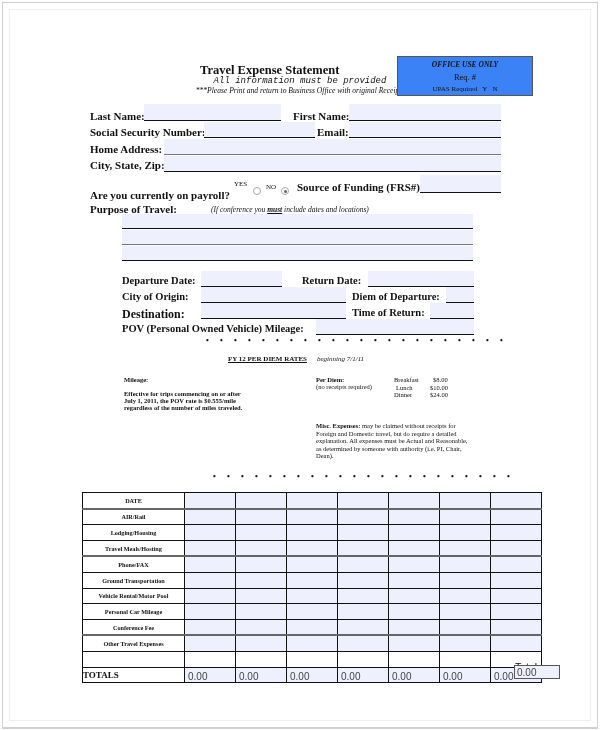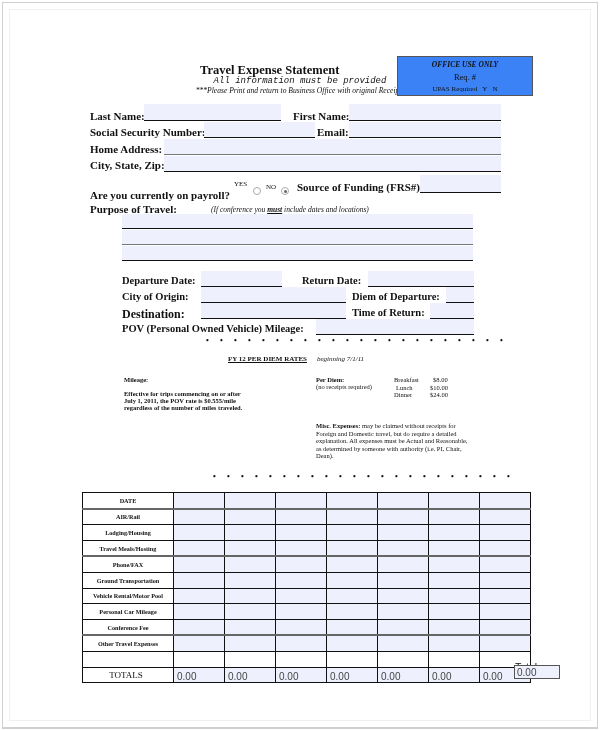--- a/index.html
+++ b/index.html
@@ -23,21 +23,21 @@
   .radio.on::after { content:""; position:absolute; left:1.5px; top:1.5px; width:3px; height:3px; border-radius:50%; background:#666; }
   .stars { font-size:8px; letter-spacing:4.6px; font-weight:bold; }
   .tiny { font-size:6.5px; line-height:7.5px; }
   .tinyb { font-size:6.5px; line-height:7px; font-weight:bold; }
   table.exp { position:absolute; left:82px; top:492px; border-collapse:collapse; }
   table.exp td { border:1px solid #111; height:14.6px; padding:0; }
   table.exp td.cat { width:86px; text-align:center; font-size:6.2px; font-weight:bold; background:#fff; }
   table.exp td.cell { width:47px; background:#eef0fd; }
   table.exp tr.blank td.cell { background:#fff; }
   table.exp tr.thick td { border-top:2px solid #666; }
-  table.exp td.tot { text-align:center; font-weight:normal; font-size:9px; padding-right:4px; }
+  table.exp td.tot { text-align:left; font-weight:bold; font-size:9px; padding-right:15px; }
   table.exp td.val { font-family:"Liberation Sans", sans-serif; font-size:10px; color:#444; padding-left:3px; background:#eef0fd; vertical-align:bottom; }
   .total-lbl { left:515px; top:661px; font-family:"Liberation Sans", sans-serif; font-size:10.5px; }
   .total-box { left:514px; top:665px; width:46px; height:14px; border:1px solid #555; background:#eef0fd; font-family:"Liberation Sans", sans-serif; font-size:10px; color:#444; padding-left:2px; box-sizing:border-box; line-height:14px; }
 </style>
 </head>
 <body>
 
 <div class="frame">
     <div class="frame-inner"></div>
   </div>

